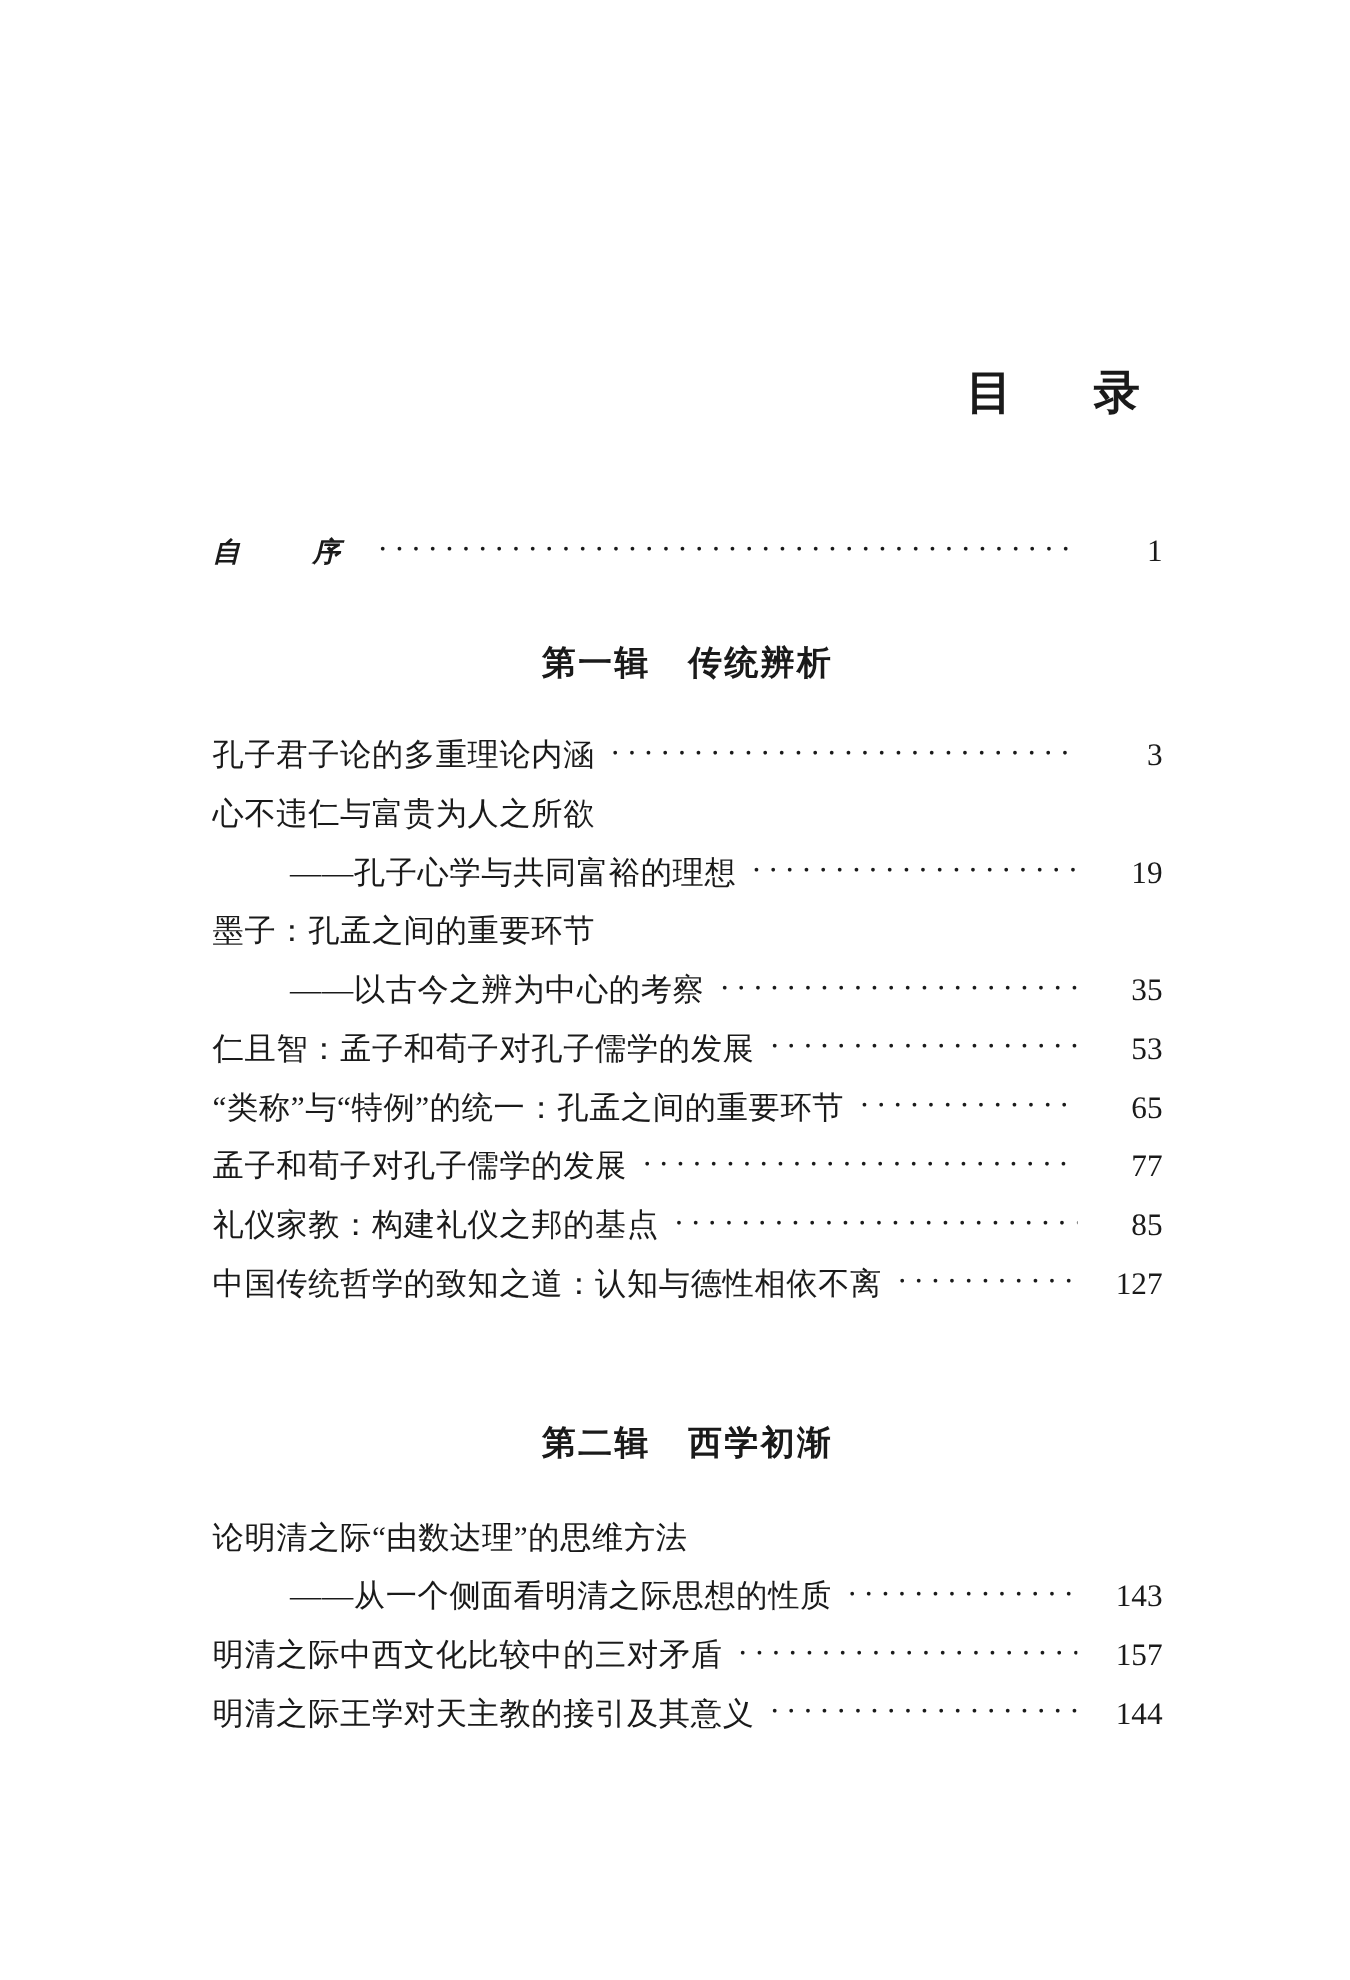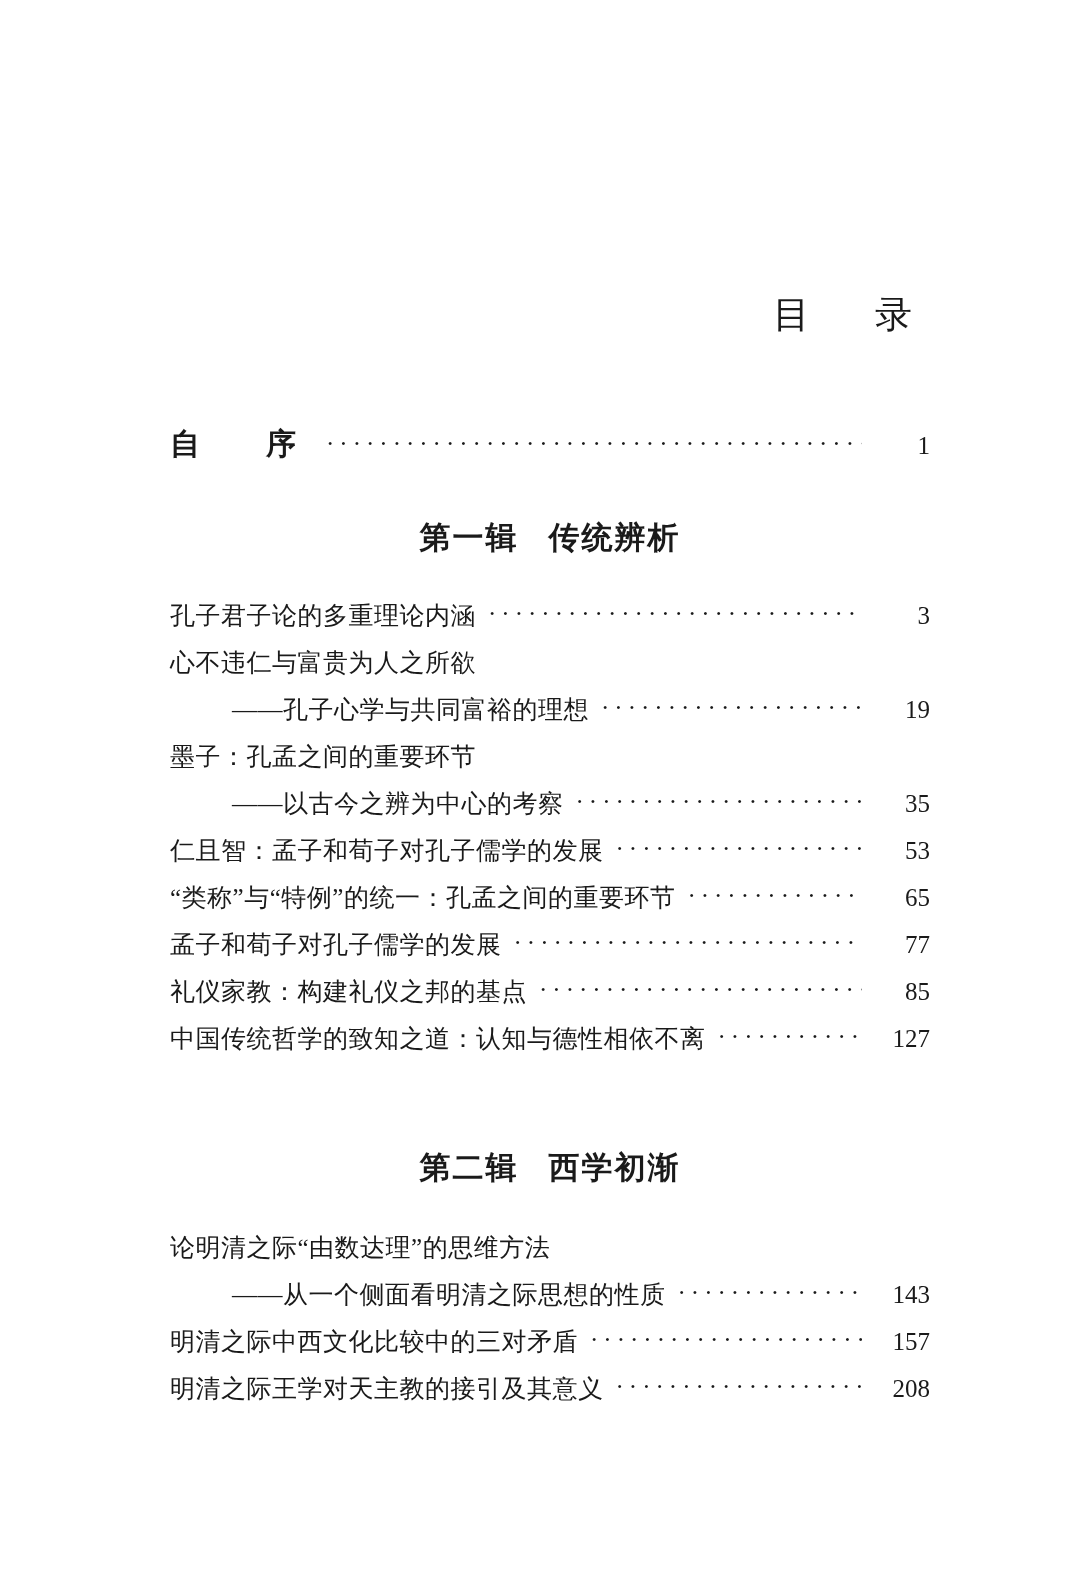--- a/index.html
+++ b/index.html
@@ -19,21 +19,21 @@
     width: 1080px;
     height: 1584px;
     box-sizing: border-box;
     padding: 0 150px 0 170px;
     position: relative;
   }
   
   .doc-title {
     text-align: right;
     font-size: 37px;
-    font-weight: normal;
+    font-weight: bold;
     letter-spacing: 14px;
     padding-top: 296px;
     padding-right: 4px;
     line-height: 1;
   }
   
   .toc-block { margin-top: 0; }
   .entry {
     display: flex;
     align-items: baseline;
@@ -68,25 +68,26 @@
     width: 58px;
     text-align: right;
     font-size: 25px;
   }
   .preface {
     margin-top: 96px;
   }
   .preface .label {
     letter-spacing: 18px;
     font-weight: bold;
-    font-size: 30px;
+    font-size: 22px;
+    font-style: italic;
   }
   .section-head {
     text-align: center;
-    font-size: 31px;
+    font-size: 27px;
     font-weight: bold;
     letter-spacing: 2px;
     margin-top: 58px;
     margin-bottom: 44px;
   }
   .section-head .gap {
     display: inline-block;
     width: 30px;
   }
   .entries .entry { margin-bottom: 22px; }
@@ -186,18 +187,18 @@
         <span class="page-num">143</span>
       </div>
       <div class="entry">
         <span class="label">明清之际中西文化比较中的三对矛盾</span>
         <span class="leader"></span>
         <span class="page-num">157</span>
       </div>
       <div class="entry">
         <span class="label">明清之际王学对天主教的接引及其意义</span>
         <span class="leader"></span>
-        <span class="page-num">208</span>
+        <span class="page-num">144</span>
       </div>
     </div>
 
   </div>
 </div>
 
 </body></html>

